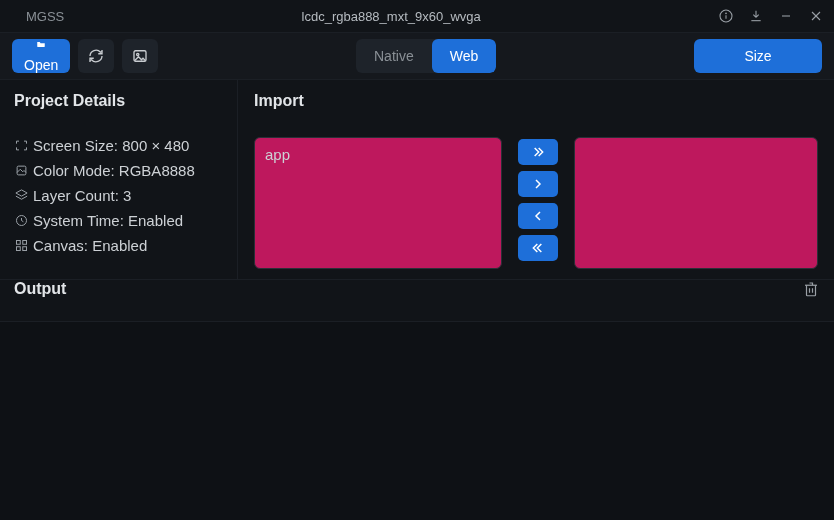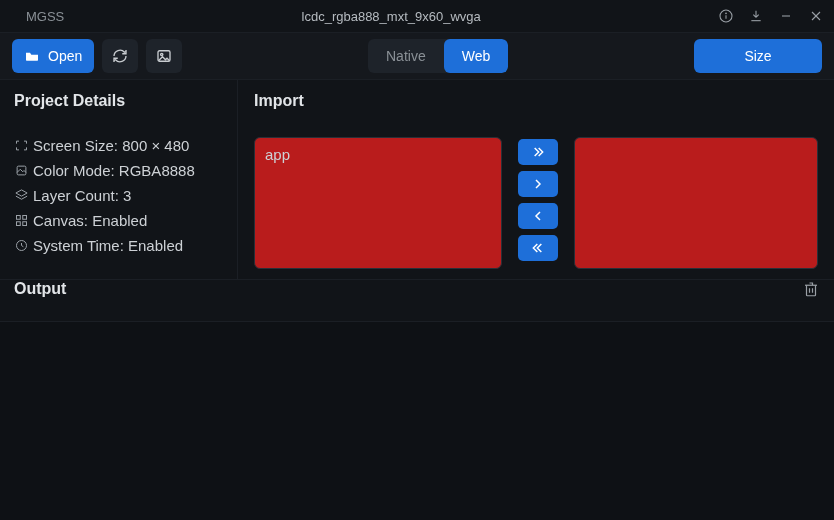--- a/index.html
+++ b/index.html
@@ -44,21 +44,21 @@
     padding: 0 12px;
     font-size: 14px;
     cursor: default;
     color: #e6e9ec;
     background: #1e232a;
   }
   .btn-blue { background: #1e6fd9; color: #fff; }
   .btn-blue.wide { width: 128px; }
   .btn-icon { width: 36px; padding: 0; }
   .btn-icon svg { width: 18px; height: 18px; stroke: #c8ccd0; fill: none; stroke-width: 1.8; }
-  .open-btn { display:flex; gap:8px; }
+  .open-btn { display:flex; gap:8px;flex-direction:column; }
   .open-btn svg { width:16px; height:16px; fill:#fff; }
   .toolbar-center { flex: 1; display:flex; justify-content:center; }
   .seg {
     display: inline-flex;
     background: #1e232a;
     border-radius: 6px;
     overflow: hidden;
     height: 34px;
   }
   .seg .seg-btn {
@@ -96,21 +96,21 @@
     color: #e2e5e8;
     margin-bottom: 27px;
   }
   .detail-list { display:flex; flex-direction:column; gap:8px; }
   .detail-item { display:flex; align-items:center; gap:4px; font-size:15px; color:#cdd1d5; }
   .detail-item svg { width:15px; height:15px; stroke:#9aa0a6; fill:none; stroke-width:1.6; flex-shrink:0; }
   .import-row { display:flex; gap:16px; align-items:flex-start; flex:1; }
   .listbox {
     border: 1px solid #2a2f37;
     border-radius: 6px;
-    background: #b91c1c;
+    background: #be185d;
     padding: 8px 10px;
     font-size:15px;
     color:#cdd1d5;
   }
   .listbox.left { width: 248px; height: 132px; }
   .listbox.right { flex:1; height: 132px; }
   .transfer-col { display:flex; flex-direction:column; gap:6px; margin-top:2px; }
   .tbtn {
     width: 40px; height: 26px;
     background: #1e6fd9;
@@ -219,33 +219,33 @@
         </div>
         <div class="detail-item">
           <svg viewBox="0 0 24 24">
               <path d="M12 3l9 5-9 5-9-5 9-5z"></path>
               <path d="M3 13l9 5 9-5"></path>
             </svg>
           <span>Layer Count: 3</span>
         </div>
         <div class="detail-item">
           <svg viewBox="0 0 24 24">
+              <circle cx="12" cy="12" r="8"></circle>
+              <path d="M12 8v4l3 2"></path>
+            </svg>
+          <span>System Time: Enabled</span>
+        </div>
+        <div class="detail-item">
+          <svg viewBox="0 0 24 24">
               <rect x="4" y="4" width="6" height="6"></rect>
               <rect x="14" y="4" width="6" height="6"></rect>
               <rect x="4" y="14" width="6" height="6"></rect>
               <rect x="14" y="14" width="6" height="6"></rect>
             </svg>
           <span>Canvas: Enabled</span>
-        </div>
-        <div class="detail-item">
-          <svg viewBox="0 0 24 24">
-              <circle cx="12" cy="12" r="8"></circle>
-              <path d="M12 8v4l3 2"></path>
-            </svg>
-          <span>System Time: Enabled</span>
         </div>
       </div>
     </div>
 
     <div class="panel-right">
       <div class="panel-title">Import</div>
       <div class="import-row">
         <div class="listbox left">
           <div>app</div>
         </div>

